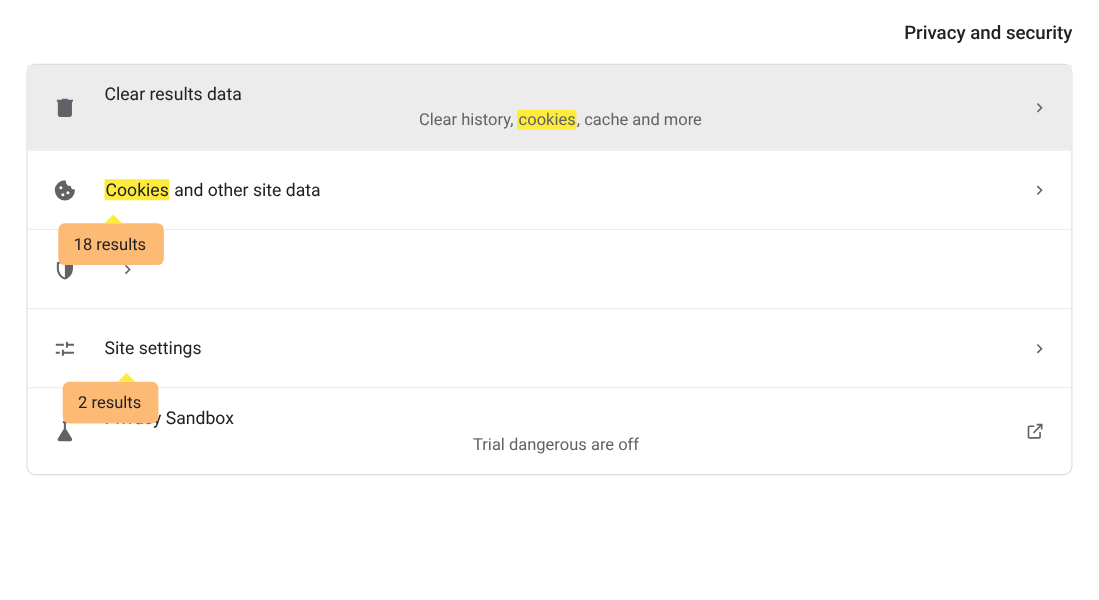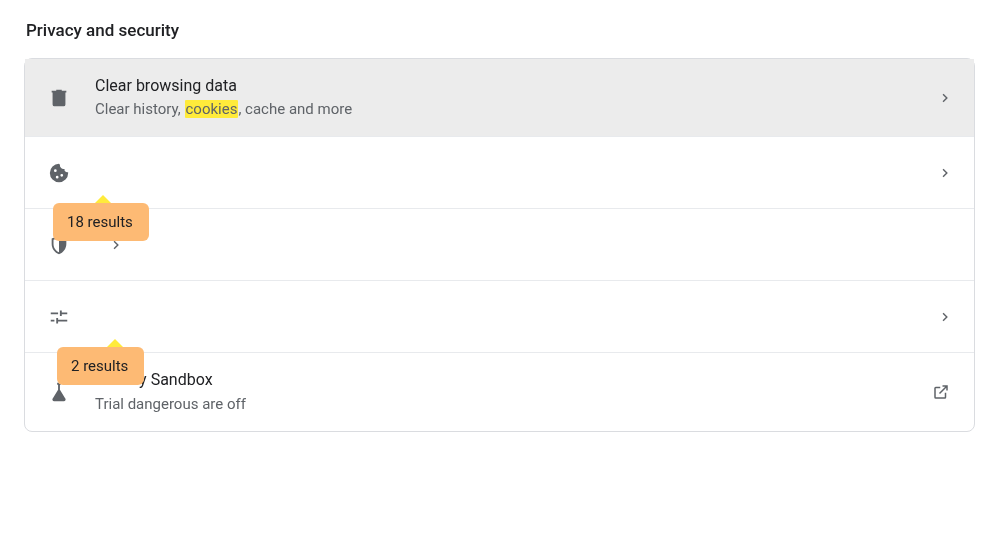--- a/index.html
+++ b/index.html
@@ -9,20 +9,21 @@
       font-family: "Segoe UI", Roboto, Arial, sans-serif;
       background: #fff;
       color: #202124;
       width: 999px;
     }
     .section-title {
       font-size: 17px;
       font-weight: 500;
       color: #202124;
       margin: 0 0 18px 2px;
+      text-align: right;
     }
     .card {
       border: 1px solid #dadce0;
       border-radius: 8px;
       overflow: visible;
       box-shadow: 0 0 0 rgba(0,0,0,0);
       position: relative;
     }
     .row {
       display: flex;
@@ -56,20 +57,21 @@
     .row-title {
       font-size: 16px;
       color: #202124;
       line-height: 1.4;
     }
     .row-sub {
       font-size: 15px;
       color: #5f6368;
       line-height: 1.4;
       margin-top: 2px;
+      text-align: center;
     }
     .row-arrow {
       flex: 0 0 auto;
       margin-left: 16px;
       color: #5f6368;
       display: flex;
       align-items: center;
     }
     .row-arrow svg { width: 10px; height: 10px; fill: #5f6368; }
     .external-icon svg { width: 18px; height: 18px; fill: #5f6368; }
@@ -106,36 +108,37 @@
 <h2 class="section-title">Privacy and security</h2>
 
 <div class="card" id="card">
     <div class="row hovered">
       <div class="row-icon">
         <svg viewBox="0 0 24 24">
           <path d="M9 3v1H4v2h1v13a2 2 0 0 0 2 2h10a2 2 0 0 0 2-2V6h1V4h-5V3H9z"></path>
         </svg>
       </div>
       <div class="row-text">
-        <div class="row-title">Clear browsing data</div>
+        <div class="row-title">Clear results data</div>
         <div class="row-sub">Clear history, <mark class="hl">cookies</mark>, cache and more</div>
       </div>
       <div class="row-arrow">
         <svg viewBox="0 0 10 14">
           <path d="M3 1l6 6-6 6-1.4-1.4L6.2 7 1.6 2.4 3 1z"></path>
         </svg>
       </div>
     </div>
     <div class="row">
       <div class="row-icon">
         <svg viewBox="0 0 24 24">
           <path d="M12 2a10 10 0 1 0 10 10c0-.3 0-.6-.05-.9a3 3 0 0 1-3.9-3.6A4 4 0 0 1 13 3a10 10 0 0 0-1-1zM8 8a1.5 1.5 0 1 1 0 3 1.5 1.5 0 0 1 0-3zm2 7a1.5 1.5 0 1 1 0 3 1.5 1.5 0 0 1 0-3zm5-2a1.5 1.5 0 1 1 0 3 1.5 1.5 0 0 1 0-3z"></path>
         </svg>
       </div>
       <div class="row-text">
+        <div class="row-title"><mark class="hl">Cookies</mark> and other site data</div>
       </div>
       <div class="row-arrow">
         <svg viewBox="0 0 10 14">
           <path d="M3 1l6 6-6 6-1.4-1.4L6.2 7 1.6 2.4 3 1z"></path>
         </svg>
       </div>
     </div>
     <div class="row">
       <div class="row-icon">
         <svg viewBox="0 0 24 24">
@@ -149,20 +152,21 @@
       </div>
       <div class="bubble b1" style="left: 28px; top: -6px;">18 results<div class="tail"></div></div>
     </div>
     <div class="row">
       <div class="row-icon">
         <svg viewBox="0 0 24 24">
           <path d="M3 7h8v2H3V7zm12 0h6v2h-6V7zm-2-2h2v6h-2V5zM3 15h4v2H3v-2zm8 0h10v2H11v-2zm-2-2h2v6H9v-2z"></path>
         </svg>
       </div>
       <div class="row-text">
+        <div class="row-title">Site settings</div>
       </div>
       <div class="row-arrow">
         <svg viewBox="0 0 10 14">
           <path d="M3 1l6 6-6 6-1.4-1.4L6.2 7 1.6 2.4 3 1z"></path>
         </svg>
       </div>
     </div>
     <div class="row">
       <div class="row-icon">
         <svg viewBox="0 0 24 24">

